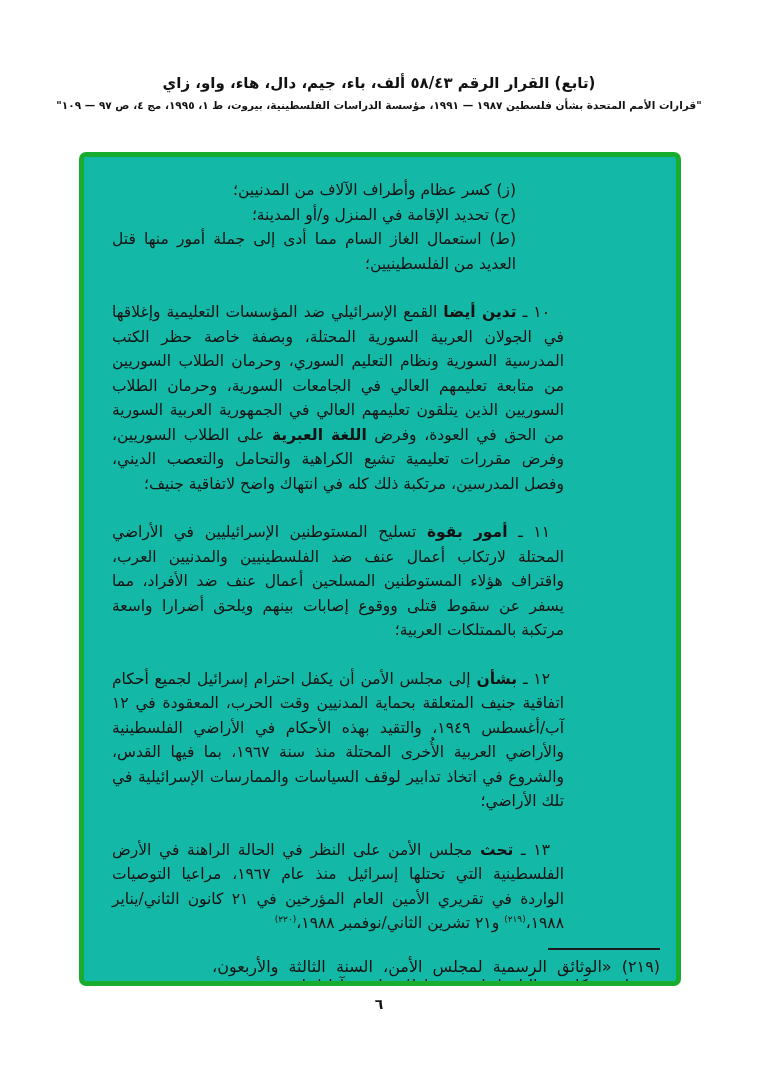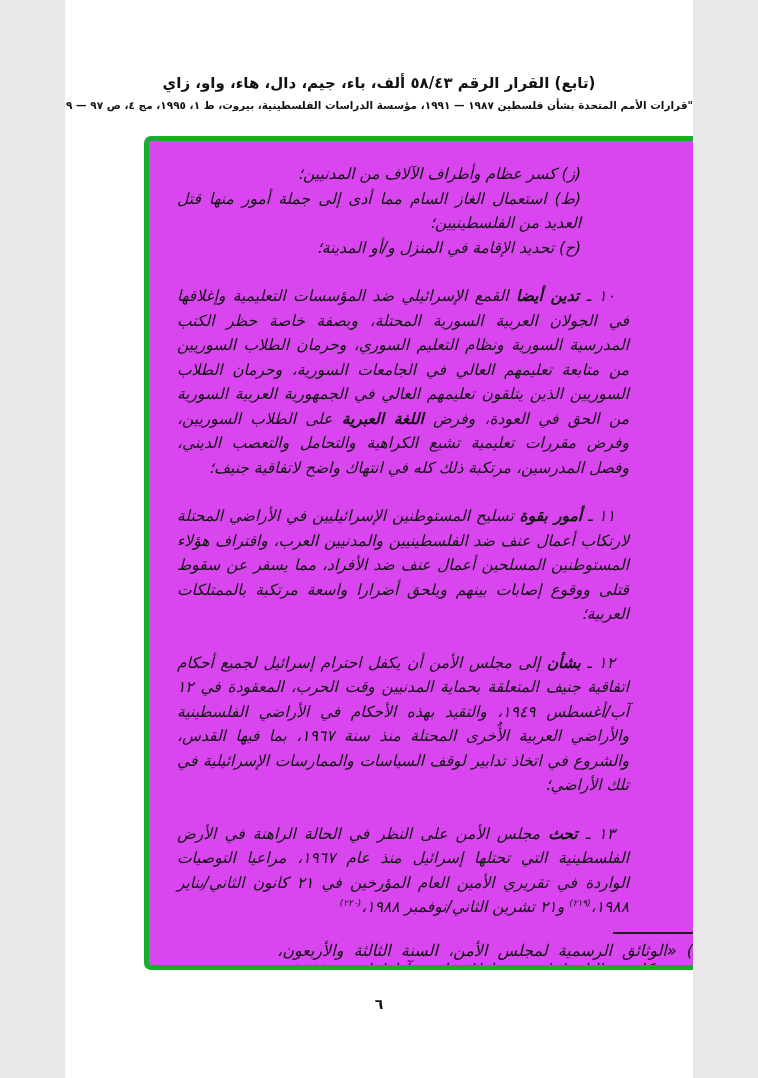--- a/index.html
+++ b/index.html
@@ -1,39 +1,38 @@
 <!DOCTYPE html>
 <html lang="ar"><head>
 <meta charset="utf-8">
 <style>
   html, body { margin: 0; padding: 0; background: #e8e8e8; }
   .page {
     position: relative;
-    width: 628px;
+    width: 758px;
     height: 1078px;
     margin: 0 auto;
     background: #ffffff;
     color: #121212;
     direction: rtl;
     font-family: "DejaVu Sans", sans-serif;
     overflow: hidden;
   }
   .header { position: absolute; top: 74px; left: 0; right: 0; text-align: center; }
   .h1 { font-size: 15px; font-weight: bold; line-height: 18px; }
   .h2 { font-size: 10.5px; font-weight: bold; line-height: 14px; margin-top: 6px; white-space: nowrap; }
   .green-box {
     position: absolute;
-    top: 136px; left: 79px;
+    top: 152px; left: 79px;
     width: 602px; height: 834px;
     box-sizing: border-box;
     border: 5px solid #19ad2f;
     border-radius: 7px;
     overflow: hidden;
-    background: #d946ef;
-    font-style: italic;
+    background: #14b8a6;
   }
   .body-col {
     margin: 21px 112px 0 28px;
     font-size: 15.5px;
     line-height: 24.5px;
     text-align: justify;
     text-justify: inter-word;
   }
   .body-col p { margin: 0; }
   p.subitem { padding-right: 48px; }
@@ -66,22 +65,22 @@
 
   <div class="header">
     <div class="h1">(تابع) القرار الرقم ٥٨/٤٣ ألف، باء، جيم، دال، هاء، واو، زاي</div>
     <div class="h2">"قرارات الأمم المتحدة بشأن فلسطين ١٩٨٧ — ١٩٩١، مؤسسة الدراسات الفلسطينية، بيروت، ط ١، ١٩٩٥، مج ٤، ص ٩٧ — ١٠٩"</div>
   </div>
 
   <div class="green-box" style="border-color: rgb(25, 173, 47);">
     <div class="body-col">
       <div>
           <p class="subitem"><span>(ز) كسر عظام وأطراف الآلاف من المدنيين؛</span></p>
+          <p class="subitem"><span>(ح) تحديد الإقامة في المنزل و/أو المدينة؛</span></p>
           <p class="subitem"><span>(ط) استعمال الغاز السام مما أدى إلى جملة أمور منها قتل العديد من الفلسطينيين؛</span></p>
-          <p class="subitem"><span>(ح) تحديد الإقامة في المنزل و/أو المدينة؛</span></p>
         </div>
       <div>
           <p class="num-para"><span>١٠ ـ </span><b>تدين أيضا</b><span> القمع الإسرائيلي ضد المؤسسات التعليمية وإغلاقها في الجولان العربية السورية المحتلة، وبصفة خاصة حظر الكتب المدرسية السورية ونظام التعليم السوري، وحرمان الطلاب السوريين من متابعة تعليمهم العالي في الجامعات السورية، وحرمان الطلاب السوريين الذين يتلقون تعليمهم العالي في الجمهورية العربية السورية من الحق في العودة، وفرض </span><b>اللغة العبرية</b><span> على الطلاب السوريين، وفرض مقررات تعليمية تشيع الكراهية والتحامل والتعصب الديني، وفصل المدرسين، مرتكبة ذلك كله في انتهاك واضح لاتفاقية جنيف؛</span></p>
           <p class="num-para"><span>١١ ـ </span><b>أمور بقوة</b><span> تسليح المستوطنين الإسرائيليين في الأراضي المحتلة لارتكاب أعمال عنف ضد الفلسطينيين والمدنيين العرب، واقتراف هؤلاء المستوطنين المسلحين أعمال عنف ضد الأفراد، مما يسفر عن سقوط قتلى ووقوع إصابات بينهم ويلحق أضرارا واسعة مرتكبة بالممتلكات العربية؛</span></p>
           <p class="num-para"><span>١٢ ـ </span><b>بشأن</b><span> إلى مجلس الأمن أن يكفل احترام إسرائيل لجميع أحكام اتفاقية جنيف المتعلقة بحماية المدنيين وقت الحرب، المعقودة في ١٢ آب/أغسطس ١٩٤٩، والتقيد بهذه الأحكام في الأراضي الفلسطينية والأراضي العربية الأُخرى المحتلة منذ سنة ١٩٦٧، بما فيها القدس، والشروع في اتخاذ تدابير لوقف السياسات والممارسات الإسرائيلية في تلك الأراضي؛</span></p>
           <p class="num-para"><span>١٣ ـ </span><b>تحث</b><span> مجلس الأمن على النظر في الحالة الراهنة في الأرض الفلسطينية التي تحتلها إسرائيل منذ عام ١٩٦٧، مراعيا التوصيات الواردة في تقريري الأمين العام المؤرخين في ٢١ كانون الثاني/يناير ١٩٨٨،</span><sup>(٢١٩)</sup><span> و٢١ تشرين الثاني/نوفمبر ١٩٨٨،</span><sup>(٢٢٠)</sup></p>
         </div>
     </div>
 
     <div class="footnotes">

